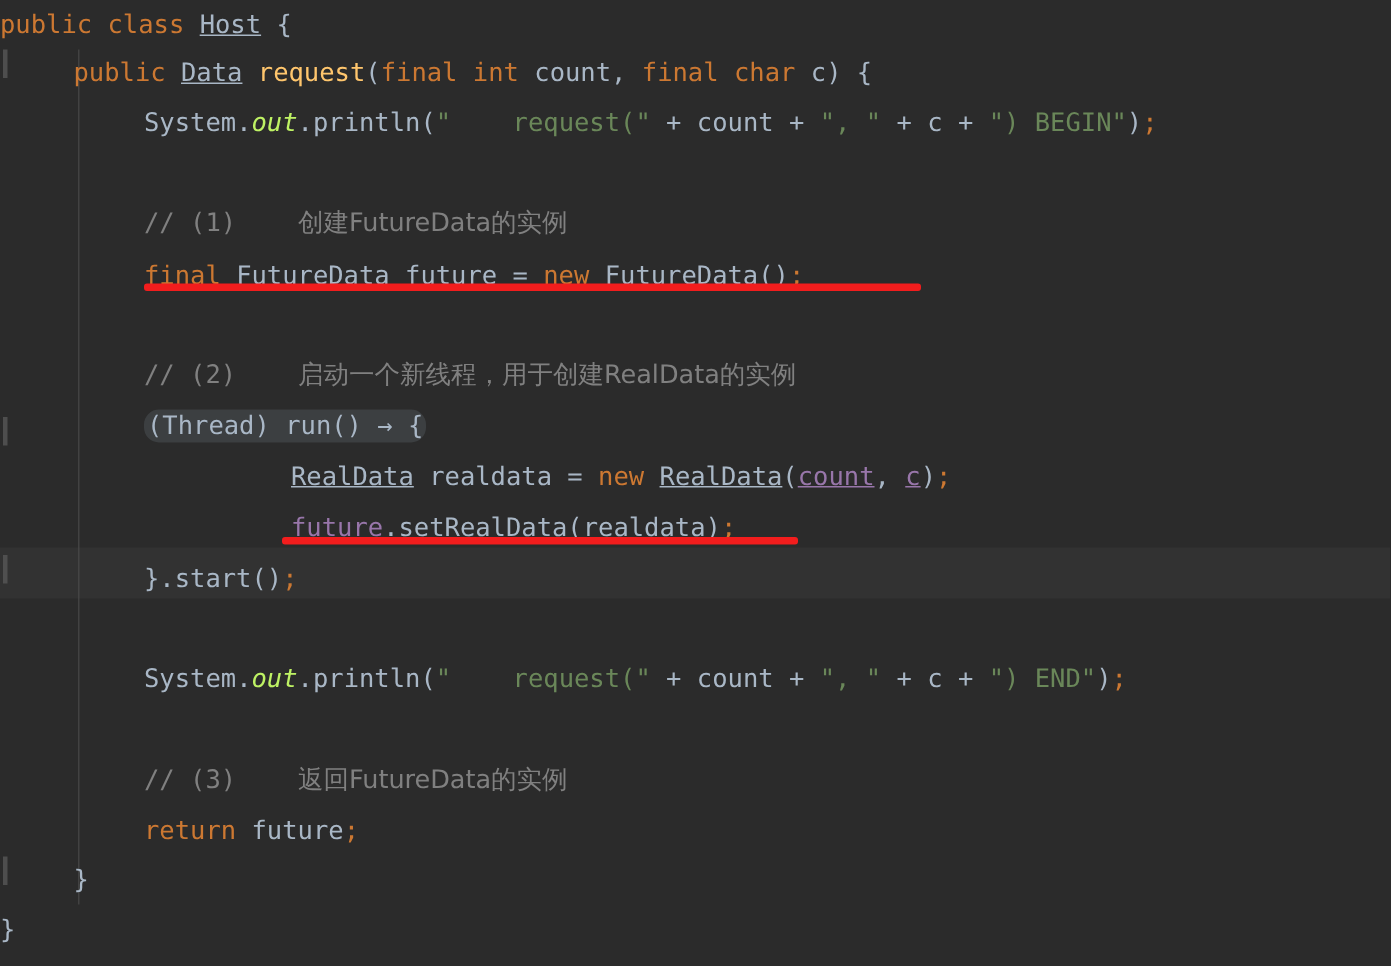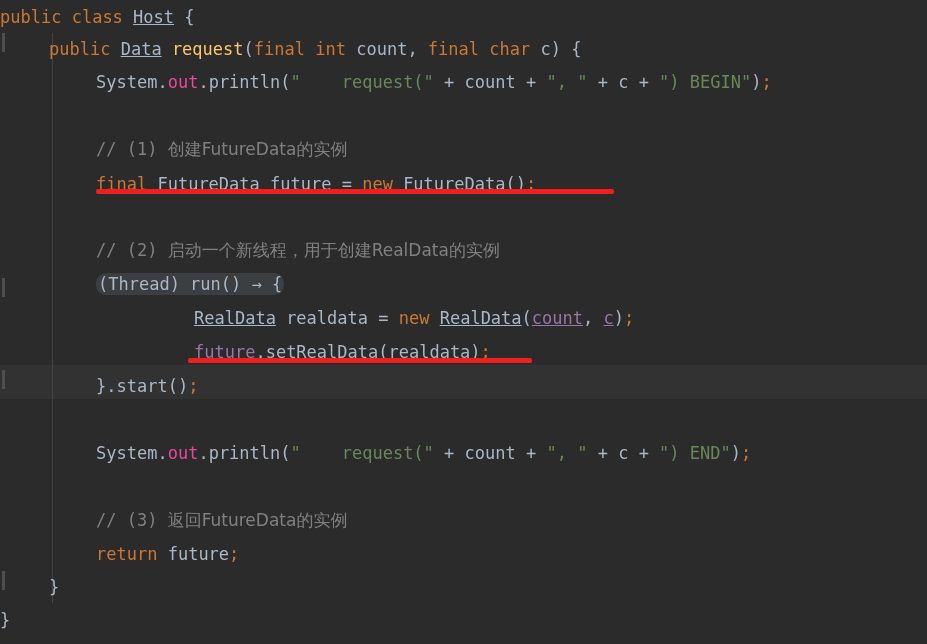--- a/index.html
+++ b/index.html
@@ -51,24 +51,24 @@
     z-index:3;
     padding-left:0;
   }
   
   .kw      { color:#CC7832; }
   .plain   { color:#A9B7C6; }
   .type    { color:#A9B7C6;text-decoration:underline; }
   .method  { color:#FFC66D; }
   .str     { color:#6A8759; }
   .cmt     { color:#808080; }
-  .field-i { color:#ec4899; }
+  .field-i { color:#bef264; font-style:italic; }
   .param   { color:#9876AA; text-decoration:underline; }
   .semi    { color:#CC7832; }
-  .cjk     { font-family:"DejaVu Sans","Liberation Sans",sans-serif; }
+  .cjk     { font-family:"DejaVu Sans","Liberation Sans",sans-serif;margin-left:31px; }
   
   .folded{
     background:#3C3F41;
     color:#A9B7C6;
     border-radius:10px;
     padding:1px 2px;
   }
   
   .redline{
     position:absolute;

